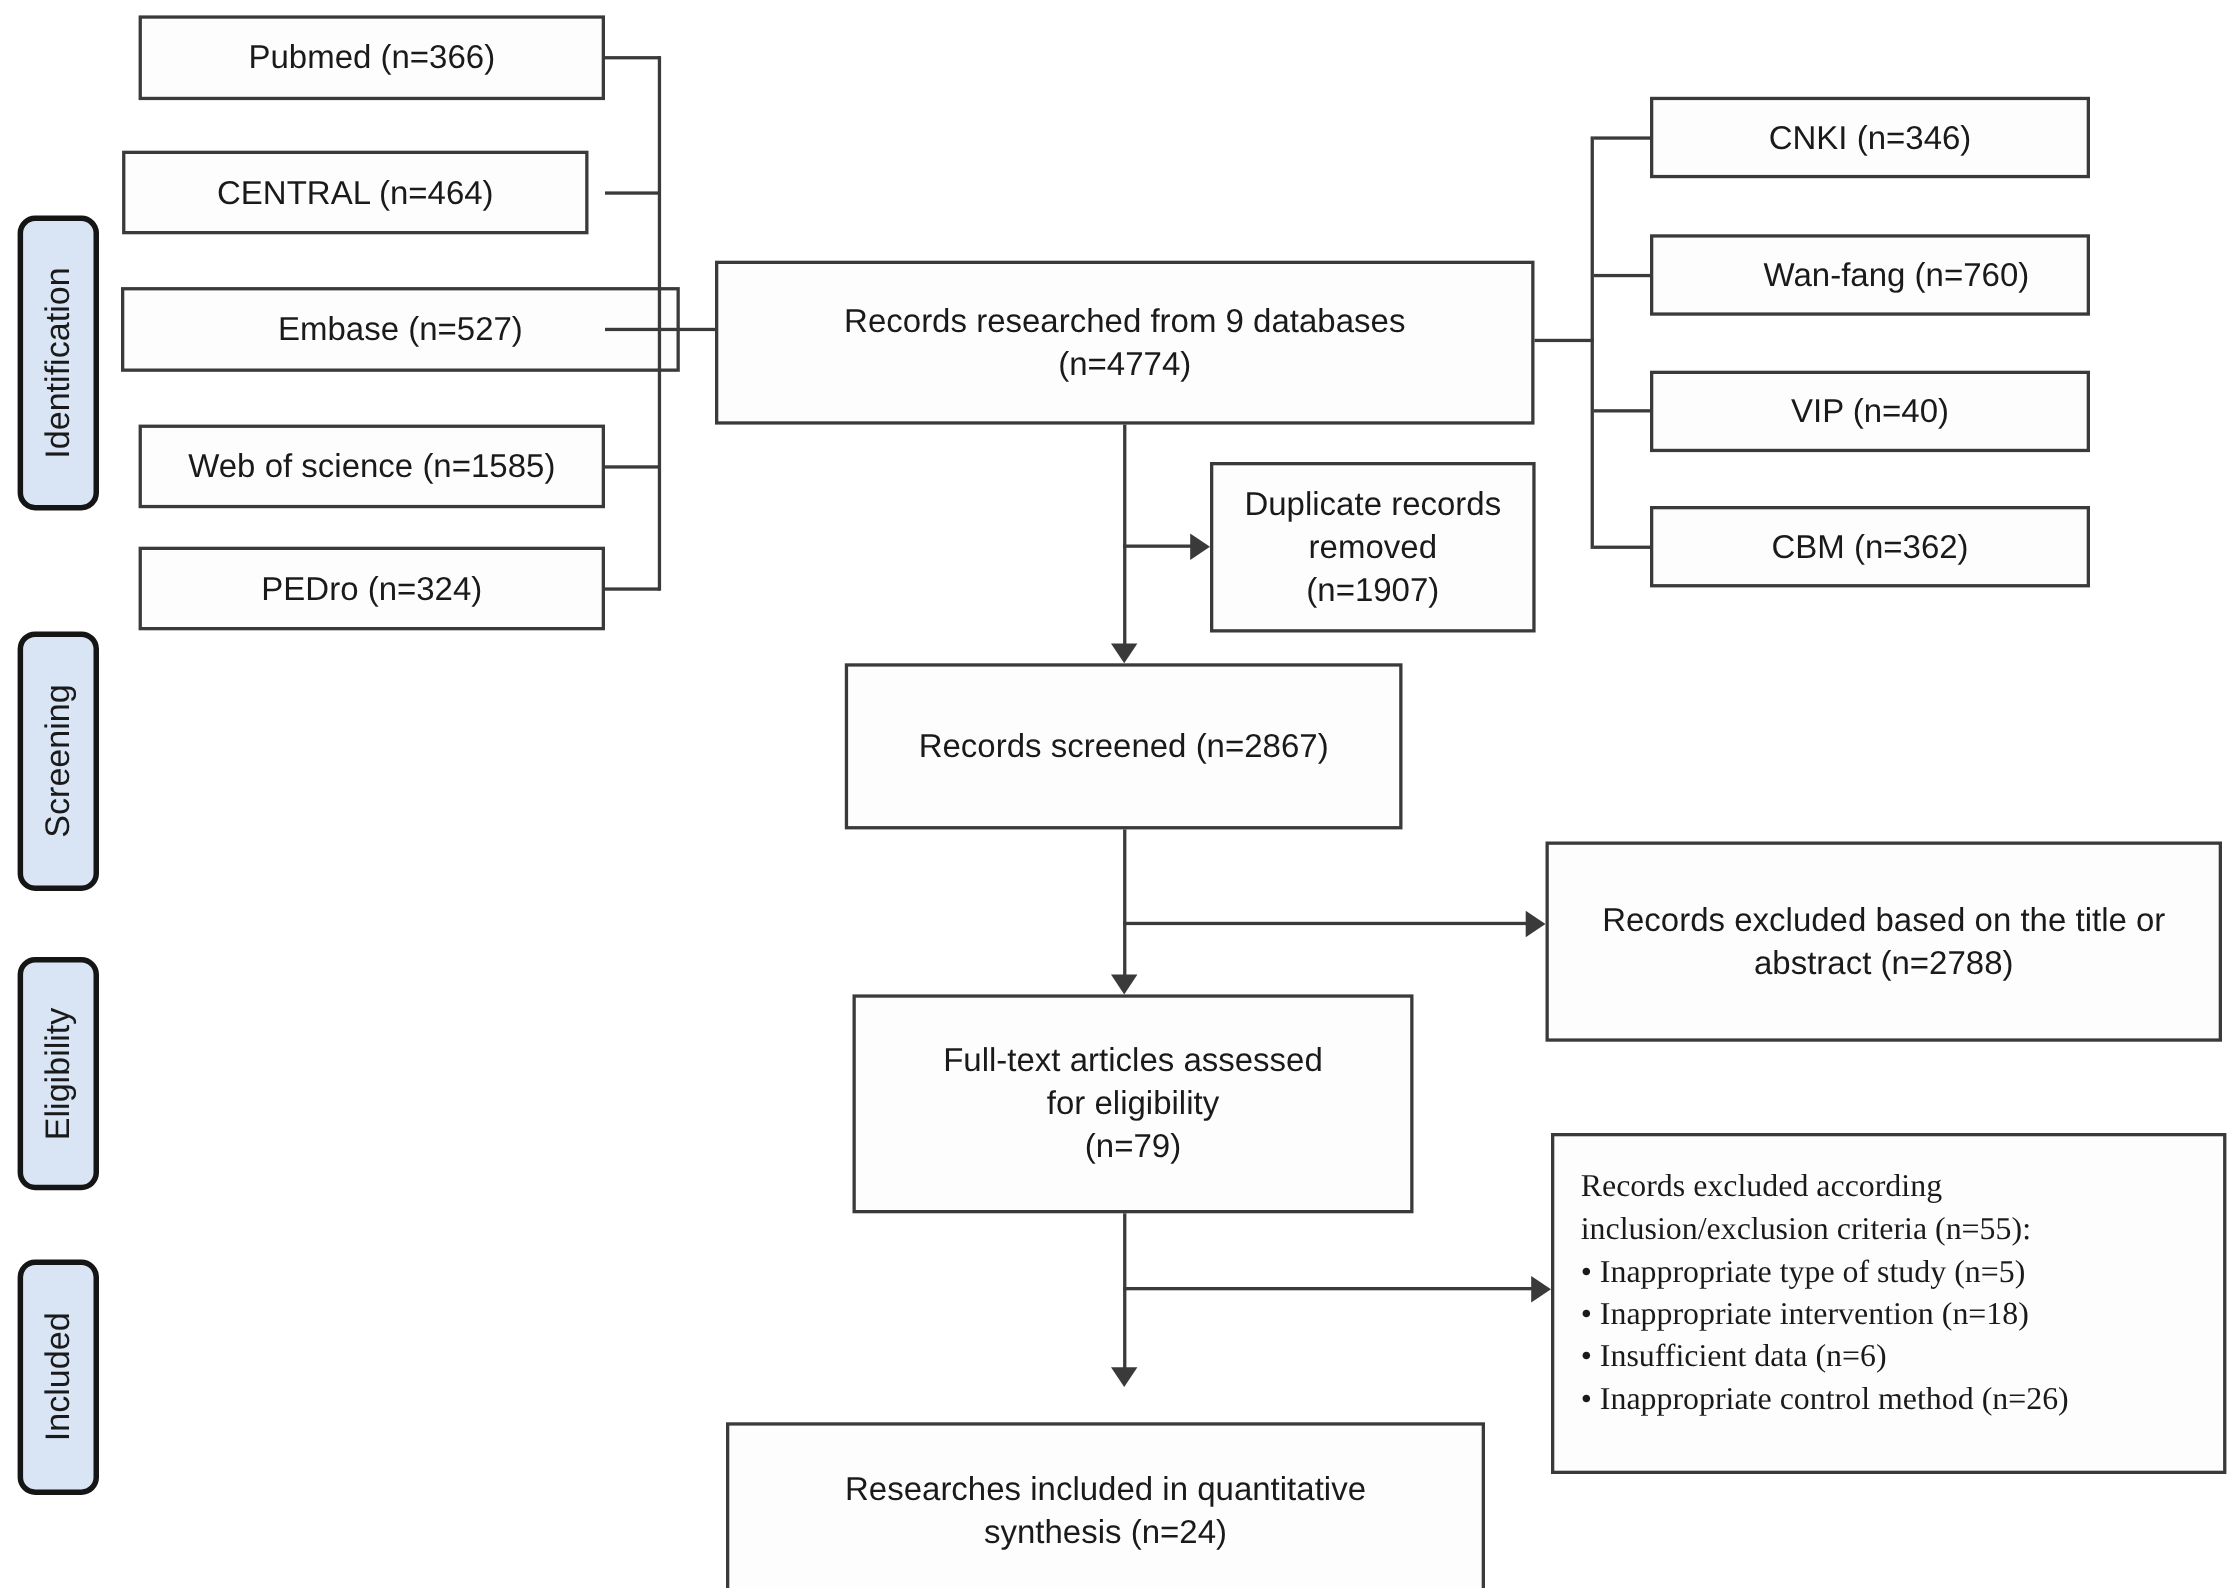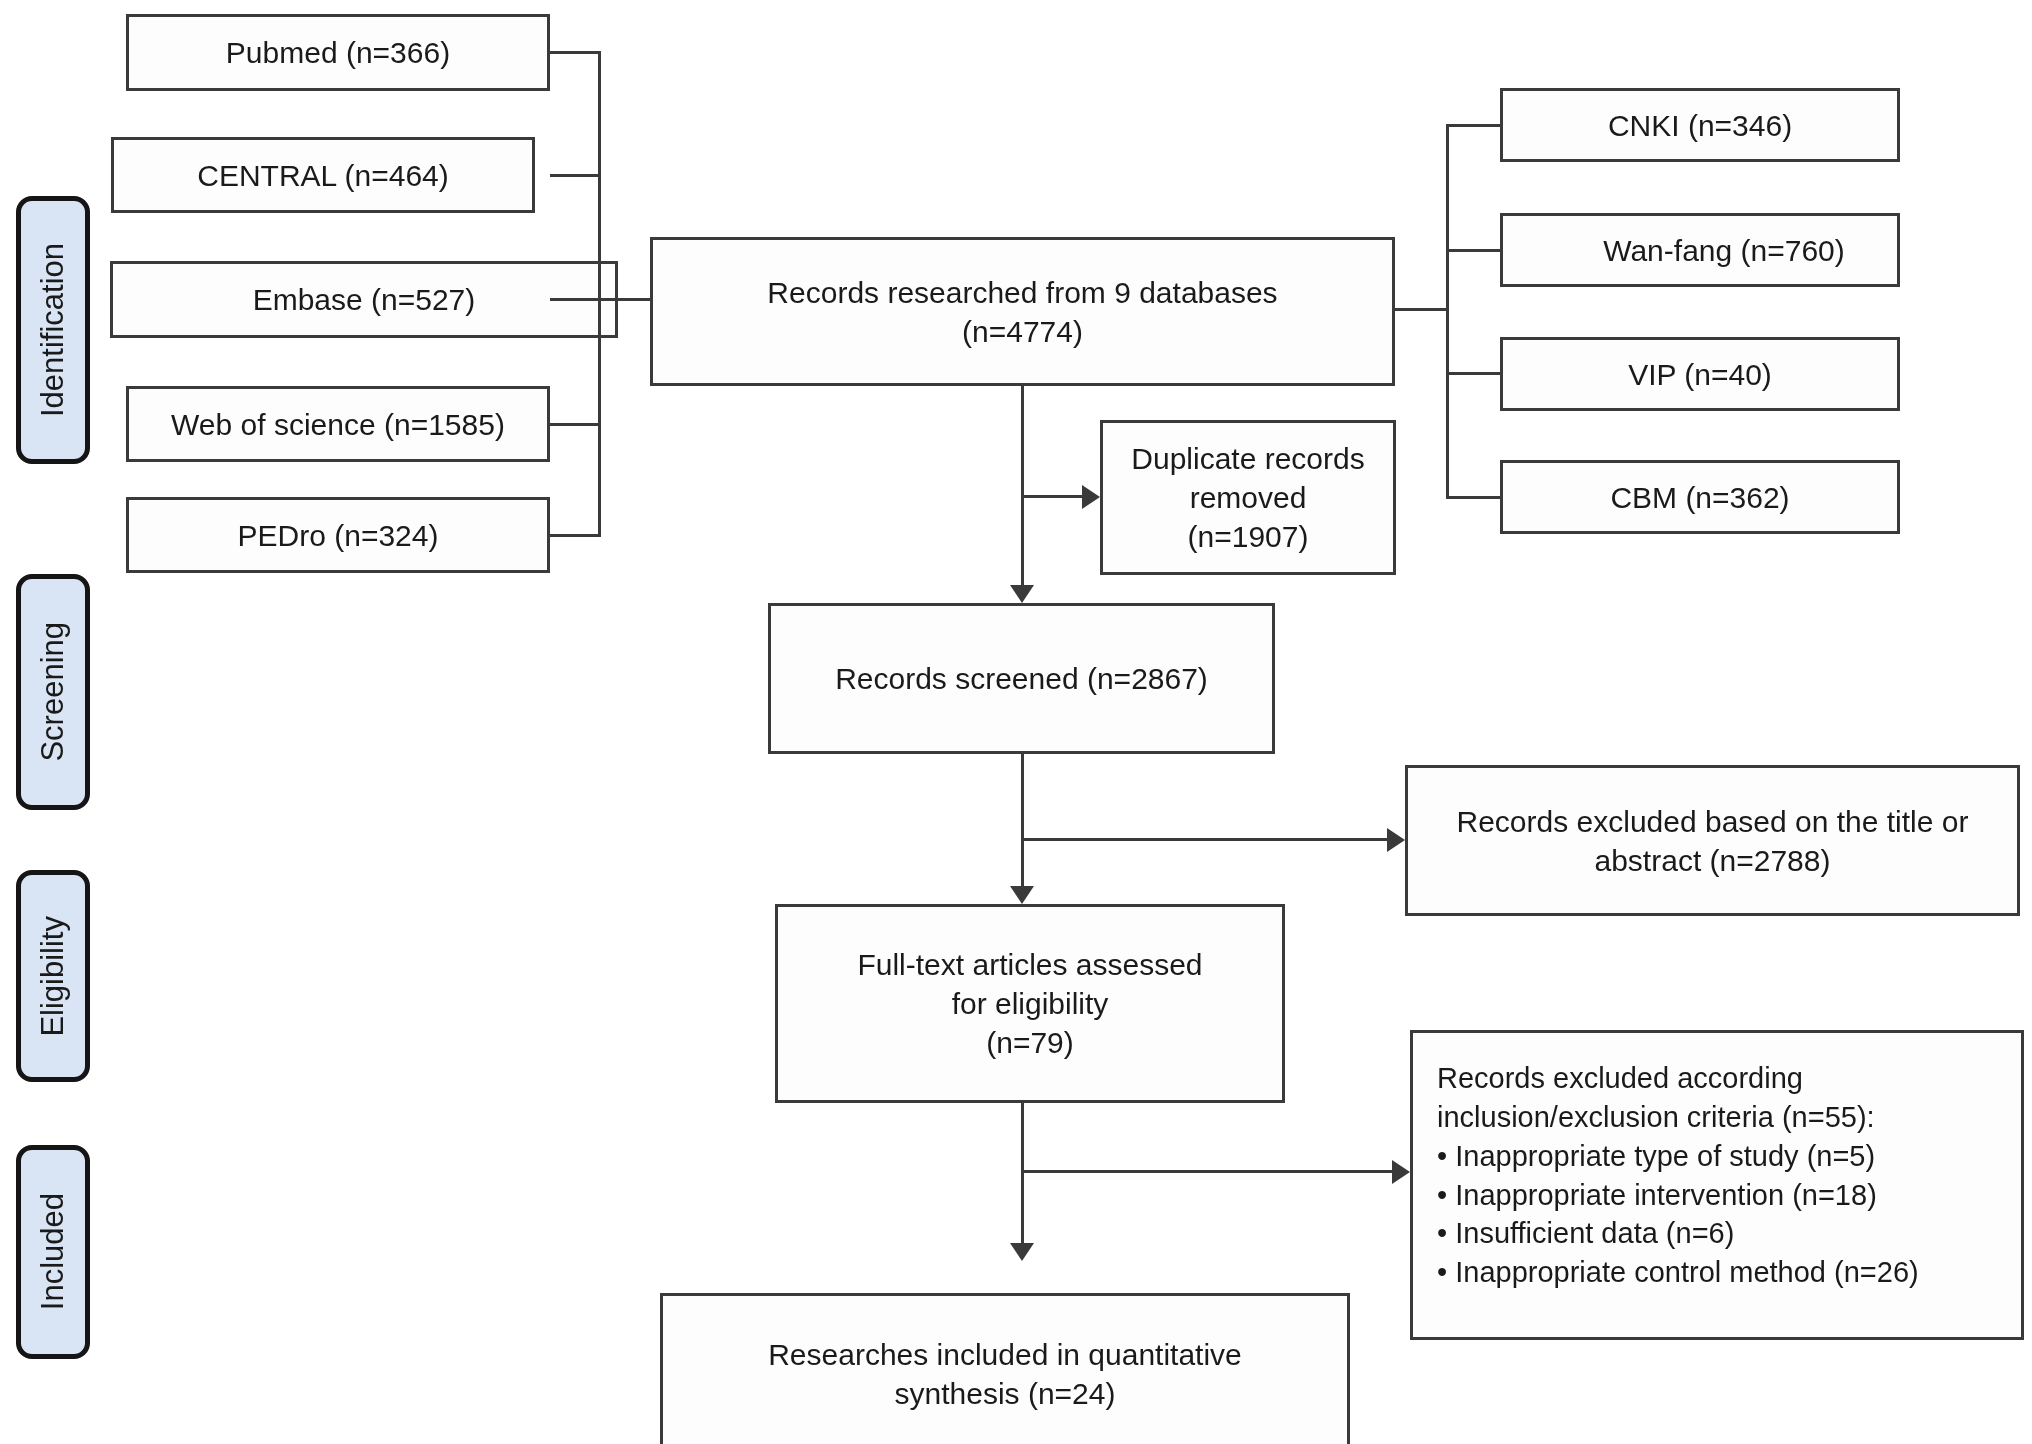--- a/index.html
+++ b/index.html
@@ -23,21 +23,21 @@
   
   .box {
     position:absolute; box-sizing:border-box;
     background:var(--box-fill,#fdfdfd);
     border:3px solid var(--box-border,#3a3a3a);
     display:flex; flex-direction:column; align-items:center; justify-content:center;
     text-align:center; font-size:30px; color:var(--text,#1a1a1a); line-height:1.3;
   }
   .box.align-left {
     align-items:flex-start; justify-content:flex-start; text-align:left;
-    padding:26px 16px 0 24px; font-size:29px; line-height:1.34;
+    padding:26px 16px 0 24px; font-size:29px; line-height:1.34;font-family:Liberation Serif, serif;
   }
   .line { display:block; }
   
   .hline, .vline { position:absolute; background:var(--connector,#3a3a3a); }
   .arr-down {
     position:absolute; width:0; height:0;
     border-left:12px solid transparent; border-right:12px solid transparent;
     border-top:18px solid var(--connector,#3a3a3a);
   }
   .arr-right {
@@ -101,21 +101,21 @@
   <div class="box" style="left:1100px; top:420px; width:296px; height:155px;">
     <span class="line">Duplicate records</span>
     <span class="line">removed</span>
     <span class="line">(n=1907)</span>
   </div>
 
   <div class="box" style="left:768px; top:603px; width:507px; height:151px;">
     <span class="line">Records screened (n=2867)</span>
   </div>
 
-  <div class="box" style="left:1405px; top:765px; width:615px; height:151px;">
+  <div class="box" style="left:1405px; top:765px; width:615px; height:182px;">
     <span class="line">Records excluded based on the title or</span>
     <span class="line">abstract (n=2788)</span>
   </div>
 
   <div class="box" style="left:775px; top:904px; width:510px; height:199px;">
     <span class="line">Full-text articles assessed</span>
     <span class="line">for eligibility</span>
     <span class="line">(n=79)</span>
   </div>
 

